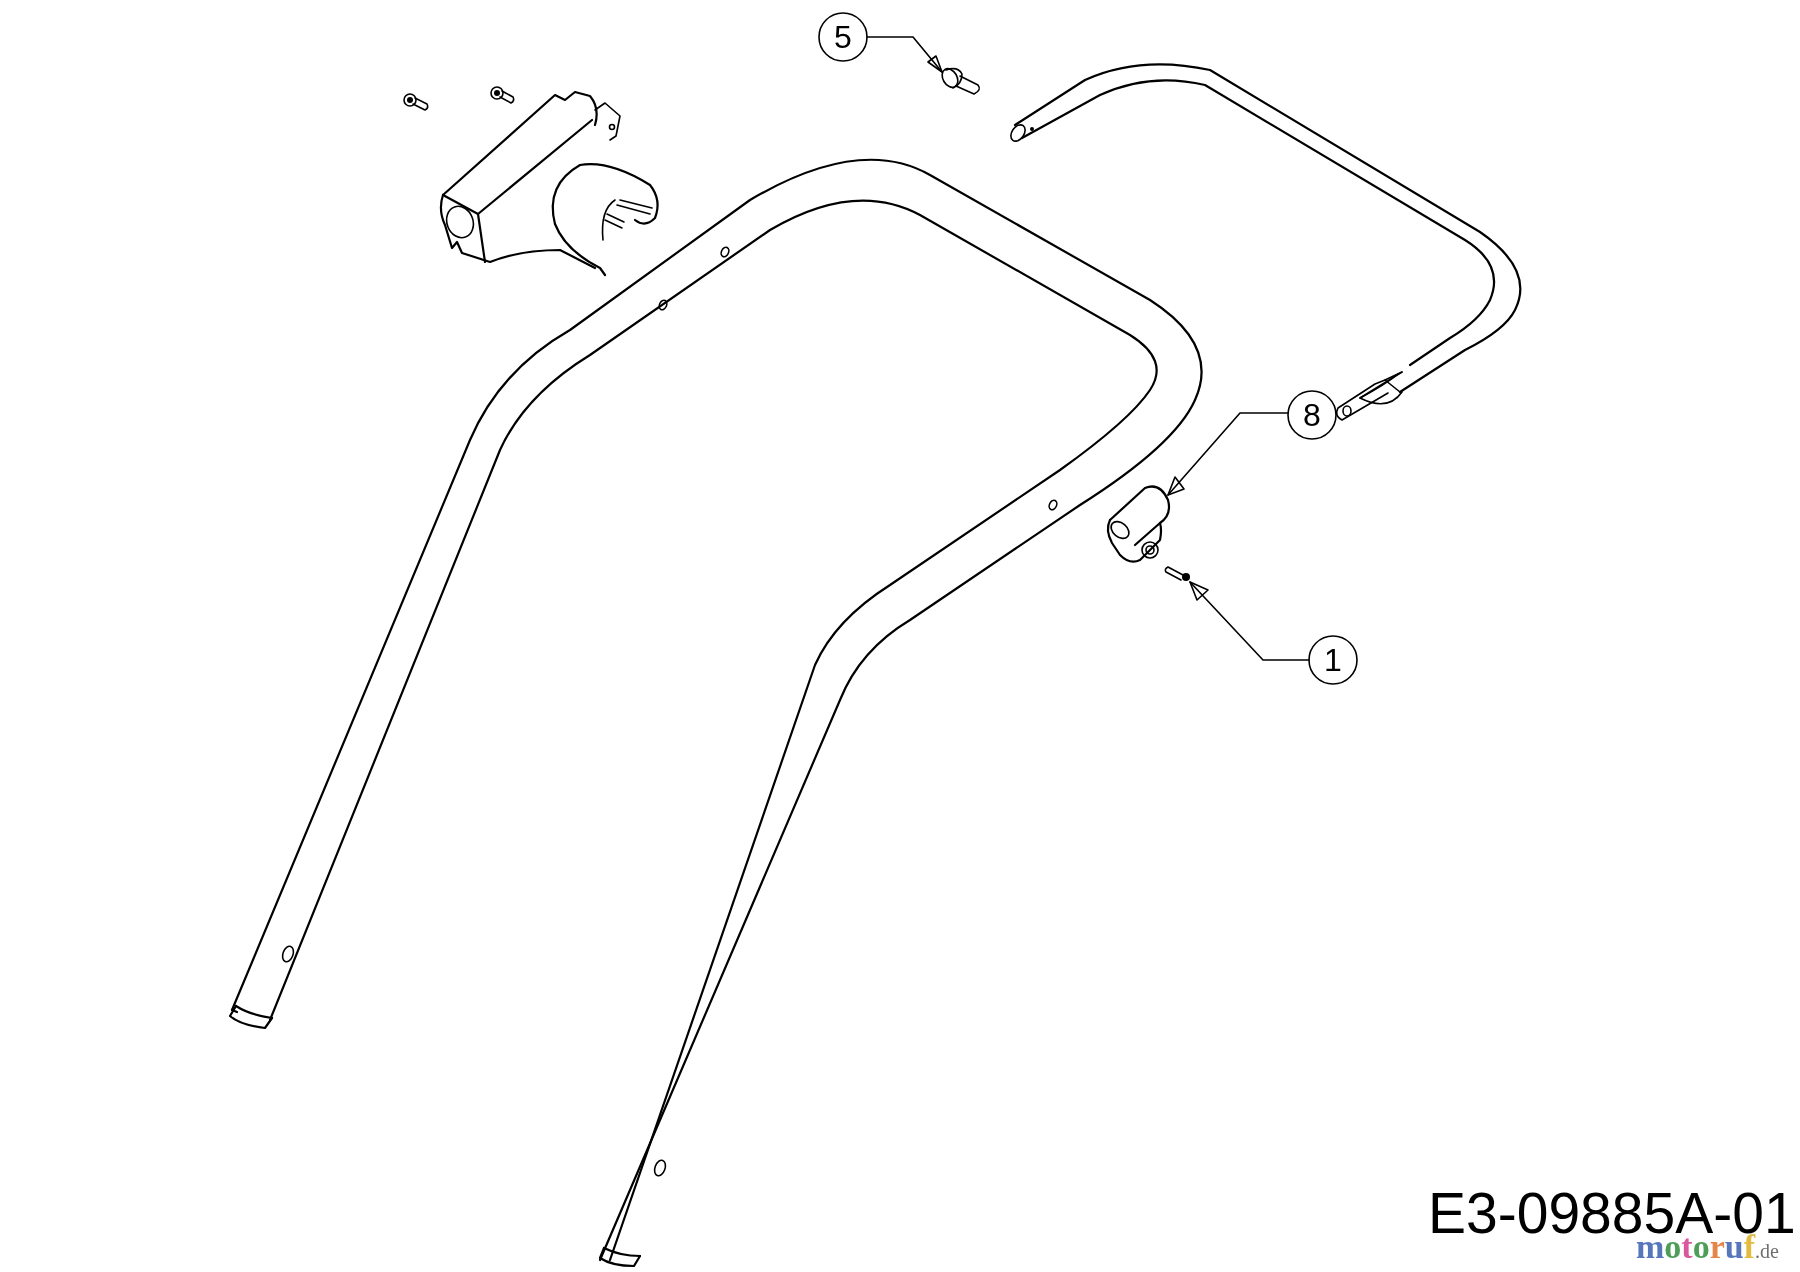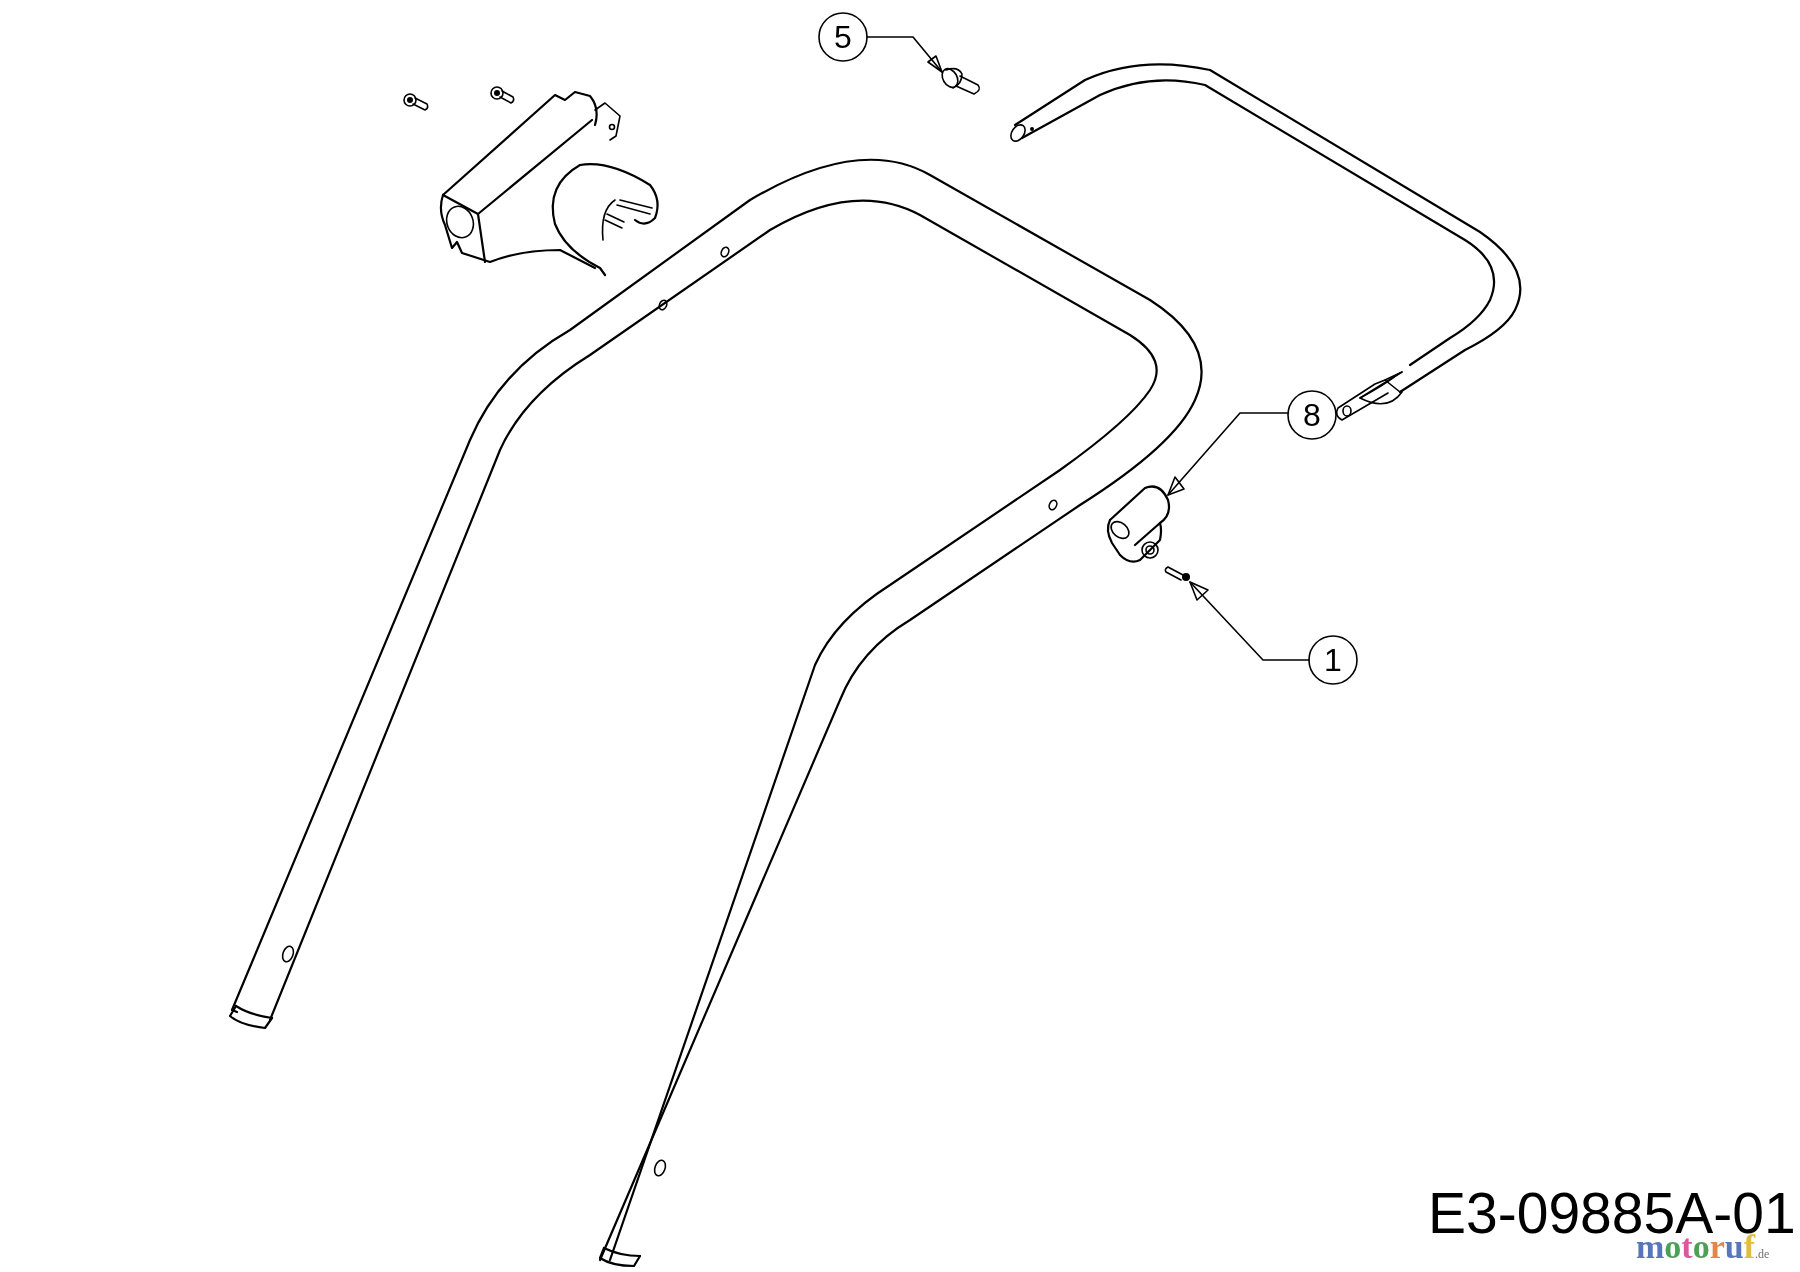--- a/index.html
+++ b/index.html
@@ -7,21 +7,21 @@
          font-family:"Liberation Sans", sans-serif; }
   #diagram { position:absolute; left:0; top:0; }
   .ln { fill:none; stroke:#000; stroke-width:2.2; stroke-linecap:round; stroke-linejoin:round; }
   .thin { fill:none; stroke:#000; stroke-width:1.6; stroke-linecap:round; stroke-linejoin:round; }
   .callout-text { font-family:"Liberation Sans", sans-serif; font-size:32px; fill:#000; }
   .drawing-id { position:absolute; left:1428px; top:1180px; font-size:57px; color:#000;
                 letter-spacing:0px; font-family:"Liberation Sans", sans-serif; }
   .watermark { position:absolute; left:1636px; top:1228px; font-family:"Liberation Serif", serif;
                font-size:34px; font-weight:bold; }
   .watermark span { opacity:0.85; }
-  .wm-suffix { font-size:12px; color:#555; font-weight:normal; }
+  .wm-suffix { font-size:20px; color:#555; font-weight:normal; }
 </style>
 </head>
 <body>
 
 <svg id="diagram" width="1800" height="1272" viewBox="0 0 1800 1272" xmlns="http://www.w3.org/2000/svg">
 
   <g>
 
     <path class="ln" d="M 232 1010 L 470 440 Q 500 370 570 330 L 750 200 Q 860 135 930 175 L 1150 300 Q 1220 345 1195 400 Q 1175 445 1080 505 L 910 620 Q 860 650 840 700 L 600 1260"></path>
 

